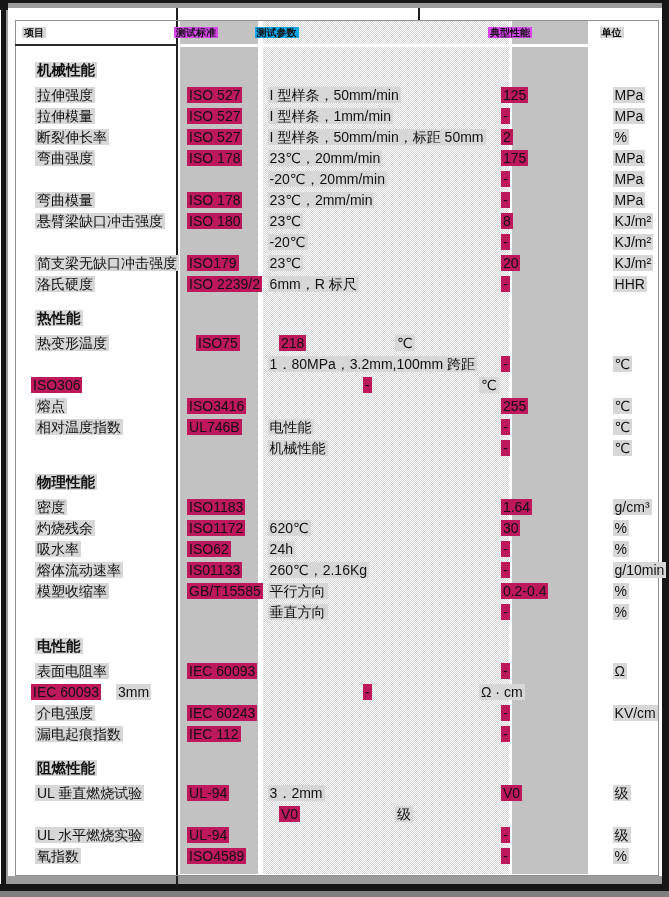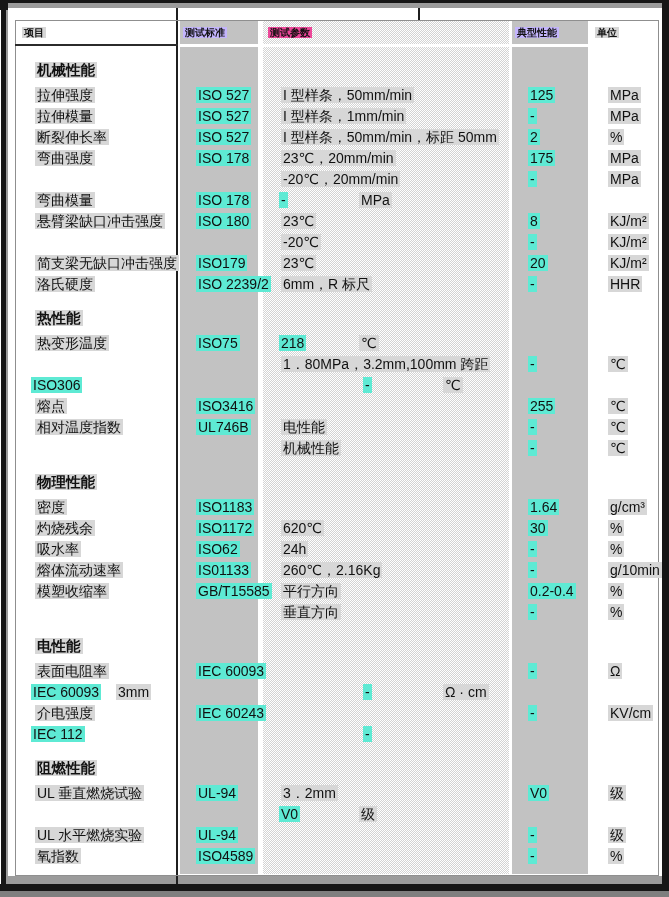--- a/index.html
+++ b/index.html
@@ -56,26 +56,26 @@
   .body {
     position:absolute; left:28px; top:47px; width:644px; height:828px;
     overflow:hidden;
   }
   .row { height:21px; line-height:21px; font-size:14px; }
   .cell { overflow:hidden; white-space:nowrap; }
   .c1 { width:165px; padding-left:7px; }
   .c2 { width:83px;  padding-left:3px; }
   .c3 { width:249px; padding-left:5px; }
   .c4 { width:80px;  padding-left:3px; }
-  .c5 { width:66px;  padding-left:3px; }
+  .c5 { width:66px;  padding-left:3px;margin-left:36px; }
 
   .hl { background:#d7d7d7; padding:0 2px; }
-  .s2h .hl, .s4h .hl, .c2 .hl, .c4 .hl { background:#5eead4; }
-  .hdr-row .c2 .hl, .hdr-row .c4 .hl { background:#c4b5fd; }
-  .hdr-row .c3 .hl { background:#ec4899; }
+  .s2h .hl, .s4h .hl, .c2 .hl, .c4 .hl { background:#be185d; }
+  .hdr-row .c2 .hl, .hdr-row .c4 .hl { background:#d946ef; }
+  .hdr-row .c3 .hl { background:#0ea5e9; }
 
   .section-title {
     height:38px; padding-top:13px; padding-left:7px;
     font-weight:bold; font-size:14.5px; line-height:20px;
   }
   .section-title .hl { background:#d7d7d7; }
 </style>
 </head>
 <body>
 
@@ -148,20 +148,21 @@
       <div class="row">
         <div class="cell c1"></div>
         <div class="cell c2"></div>
         <div class="cell c3"><span class="hl">-20℃，20mm/min</span></div>
         <div class="cell c4"><span class="hl">-</span></div>
         <div class="cell c5"><span class="hl">MPa</span></div>
       </div>
       <div class="row">
         <div class="cell c1"><span class="hl">弯曲模量</span></div>
         <div class="cell c2"><span class="hl">ISO 178</span></div>
+        <div class="cell c3"><span class="hl">23℃，2mm/min</span></div>
         <div class="cell c4"><span class="hl">-</span></div>
         <div class="cell c5"><span class="hl">MPa</span></div>
       </div>
       <div class="row">
         <div class="cell c1"><span class="hl">悬臂梁缺口冲击强度</span></div>
         <div class="cell c2"><span class="hl">ISO 180</span></div>
         <div class="cell c3"><span class="hl">23℃</span></div>
         <div class="cell c4"><span class="hl">8</span></div>
         <div class="cell c5"><span class="hl">KJ/m²</span></div>
       </div>
@@ -285,20 +286,21 @@
         <div class="cell c5"><span class="hl">Ω · cm</span></div>
       </div>
       <div class="row">
         <div class="cell c1"><span class="hl">介电强度</span></div>
         <div class="cell c2"><span class="hl">IEC 60243</span></div>
         <div class="cell c3"></div>
         <div class="cell c4"><span class="hl">-</span></div>
         <div class="cell c5"><span class="hl">KV/cm</span></div>
       </div>
       <div class="row">
+        <div class="cell c1"><span class="hl">漏电起痕指数</span></div>
         <div class="cell c2"><span class="hl">IEC 112</span></div>
         <div class="cell c3"></div>
         <div class="cell c4"><span class="hl">-</span></div>
         <div class="cell c5"></div>
       </div>
       <div class="section-title"><span class="hl">阻燃性能</span></div>
       <div class="row">
         <div class="cell c1"><span class="hl">UL 垂直燃烧试验</span></div>
         <div class="cell c2"><span class="hl">UL-94</span></div>
         <div class="cell c3"><span class="hl">3．2mm</span></div>

